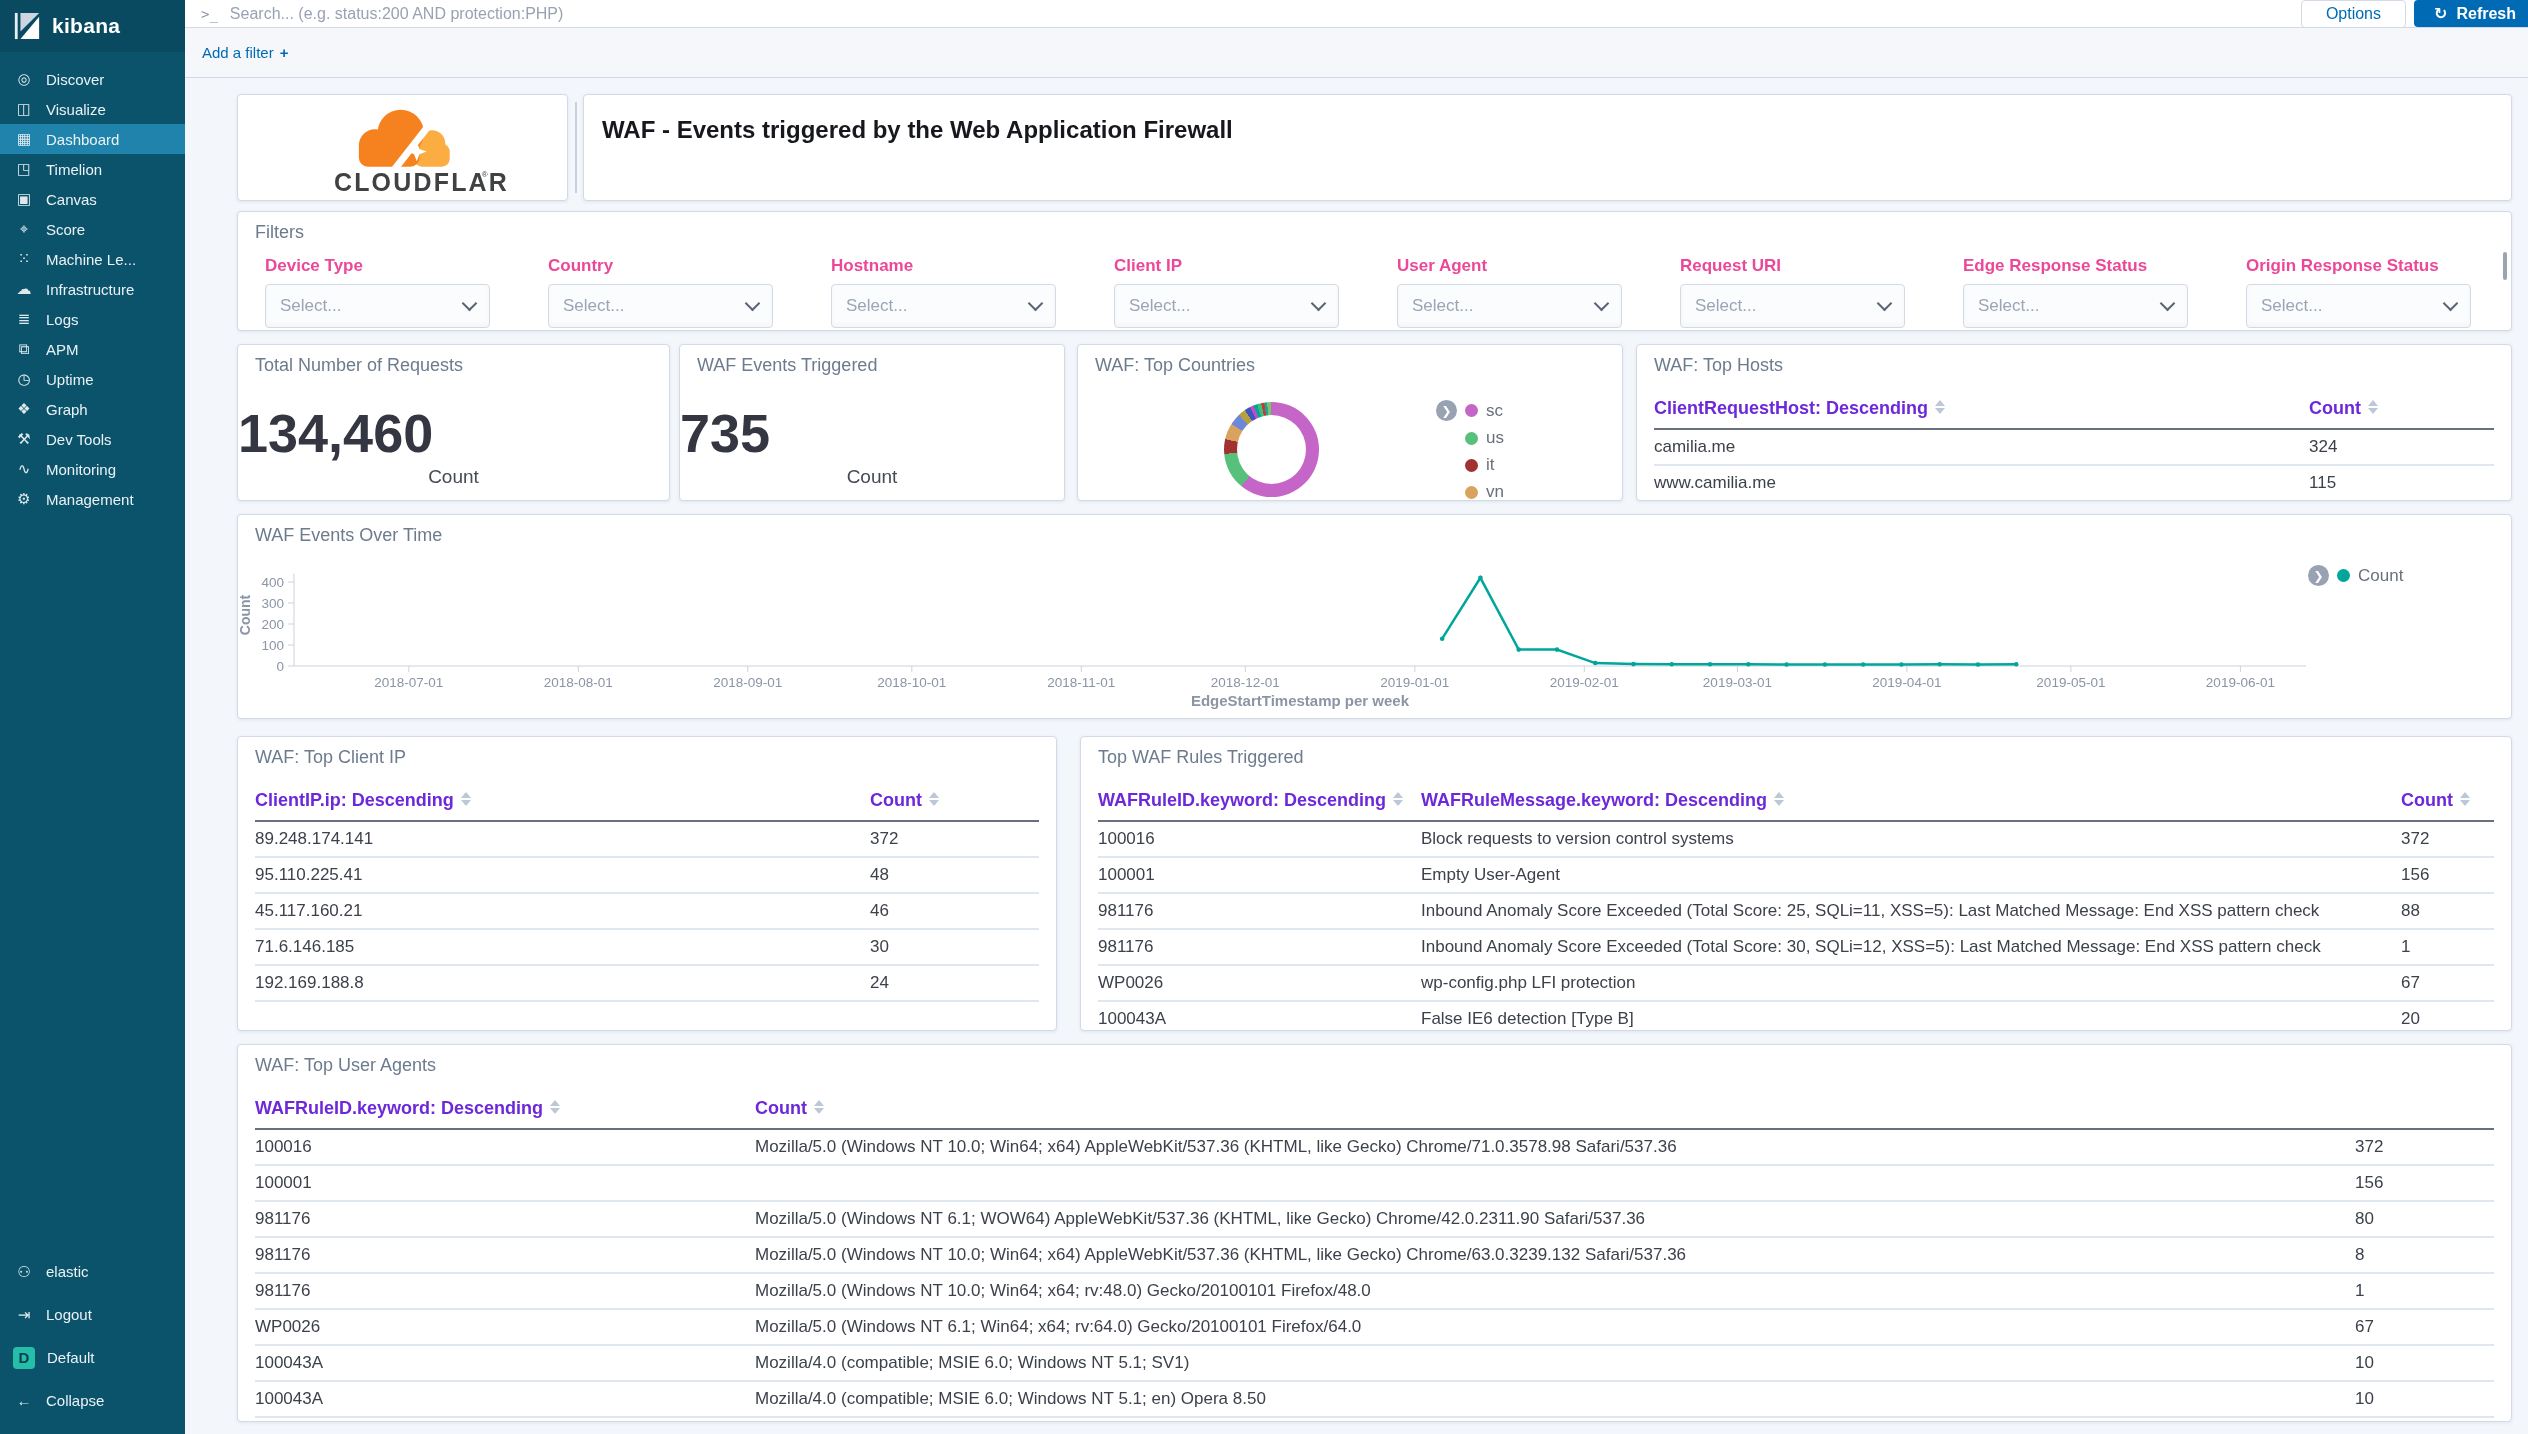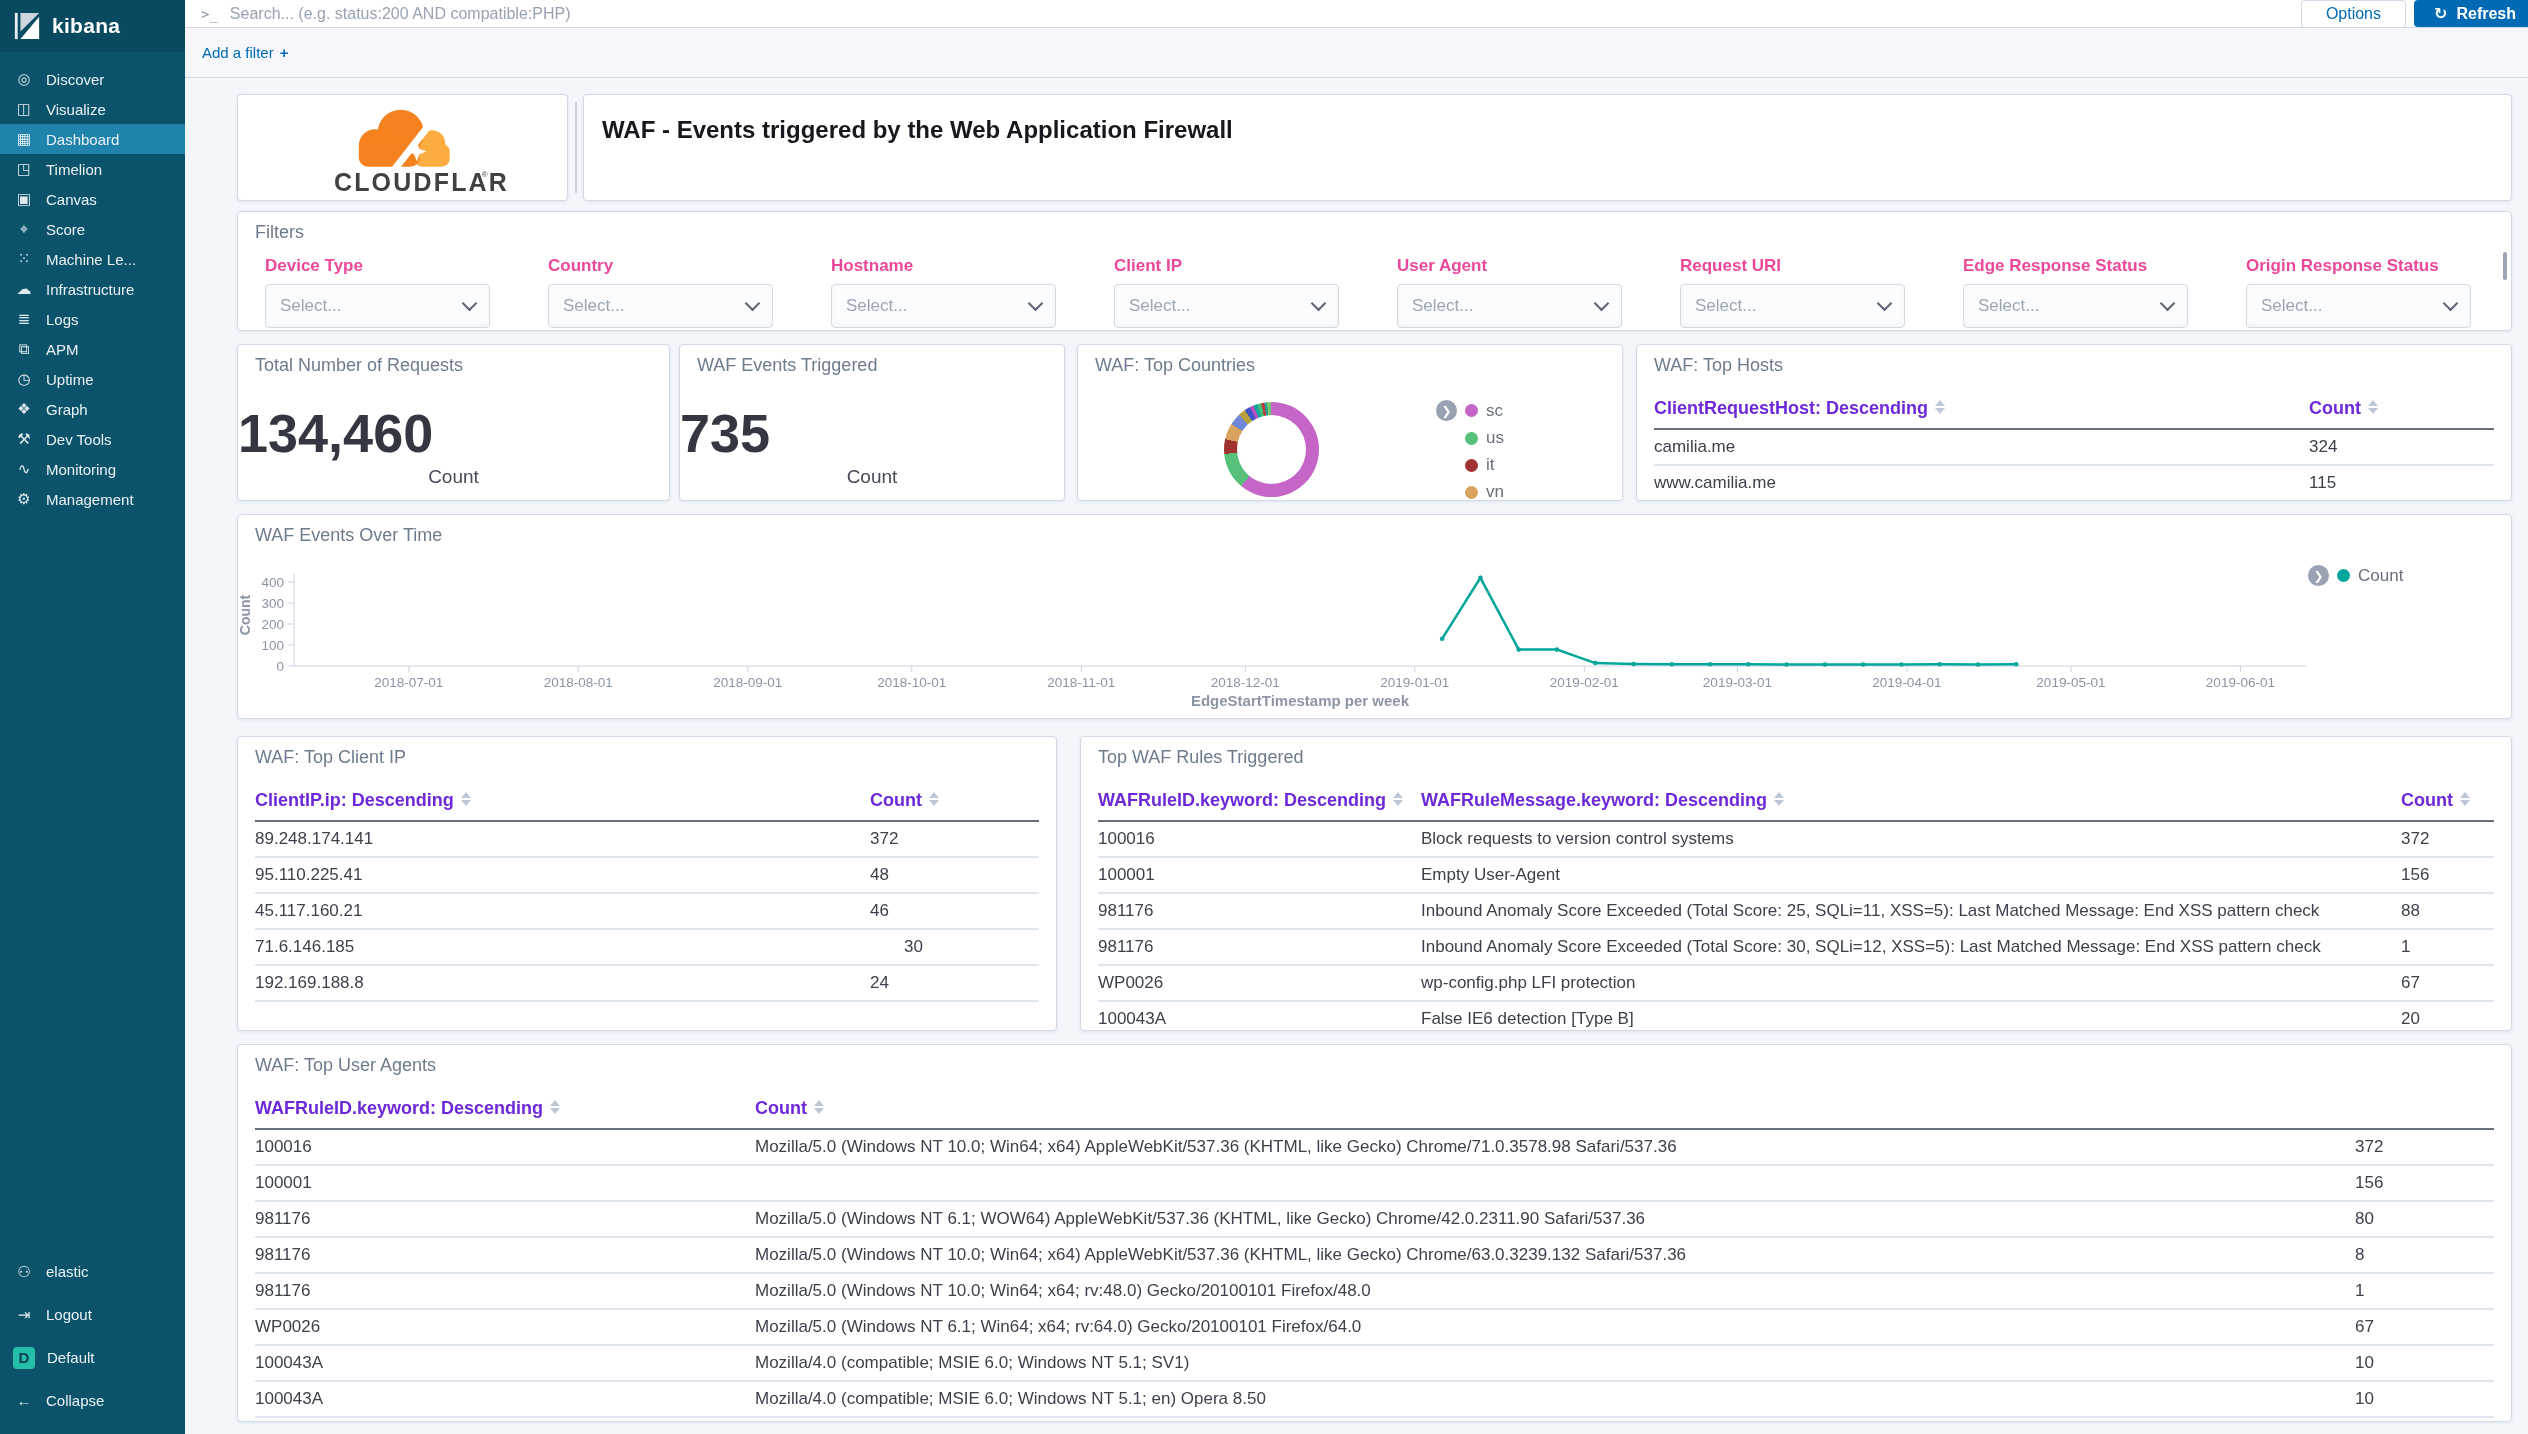--- a/index.html
+++ b/index.html
@@ -183,21 +183,21 @@
           <span class="label">Collapse</span>
         </div>
       </div>
   </div>
 
   <div class="main">
 
     <div class="topbar">
       <div class="search">
         <span class="prompt-icon">&gt;_</span>
-        <span>Search... (e.g. status:200 AND compatible:PHP)</span>
+        <span>Search... (e.g. status:200 AND protection:PHP)</span>
       </div>
       <div class="options-btn">
         <span>Options</span>
       </div>
       <div class="refresh-btn">
         <span>↻</span>
         <span>Refresh</span>
       </div>
     </div>
 
@@ -426,21 +426,21 @@
                 <div class="cell">372</div>
               </div>
               <div class="trow" style="grid-template-columns: 615px 1fr;">
                 <div class="cell">95.110.225.41</div>
                 <div class="cell">48</div>
               </div>
               <div class="trow" style="grid-template-columns: 615px 1fr;">
                 <div class="cell">45.117.160.21</div>
                 <div class="cell">46</div>
               </div>
-              <div class="trow" style="grid-template-columns: 615px 1fr; gap: 34px;">
+              <div class="trow" style="grid-template-columns: 615px 1fr;">
                 <div class="cell">71.6.146.185</div>
                 <div class="cell">30</div>
               </div>
               <div class="trow" style="grid-template-columns: 615px 1fr;">
                 <div class="cell">192.169.188.8</div>
                 <div class="cell">24</div>
               </div>
             </div>
         </div>
         <div class="panel rules-panel">

